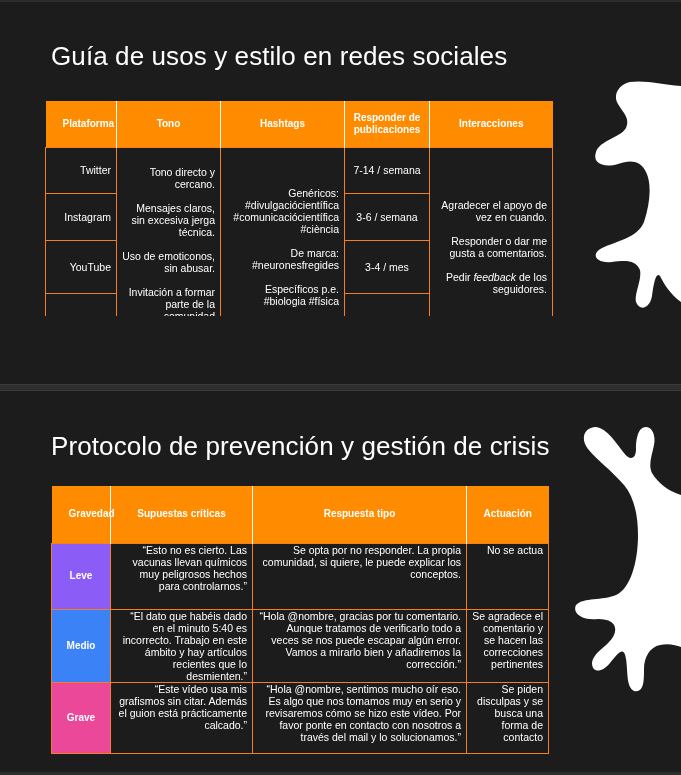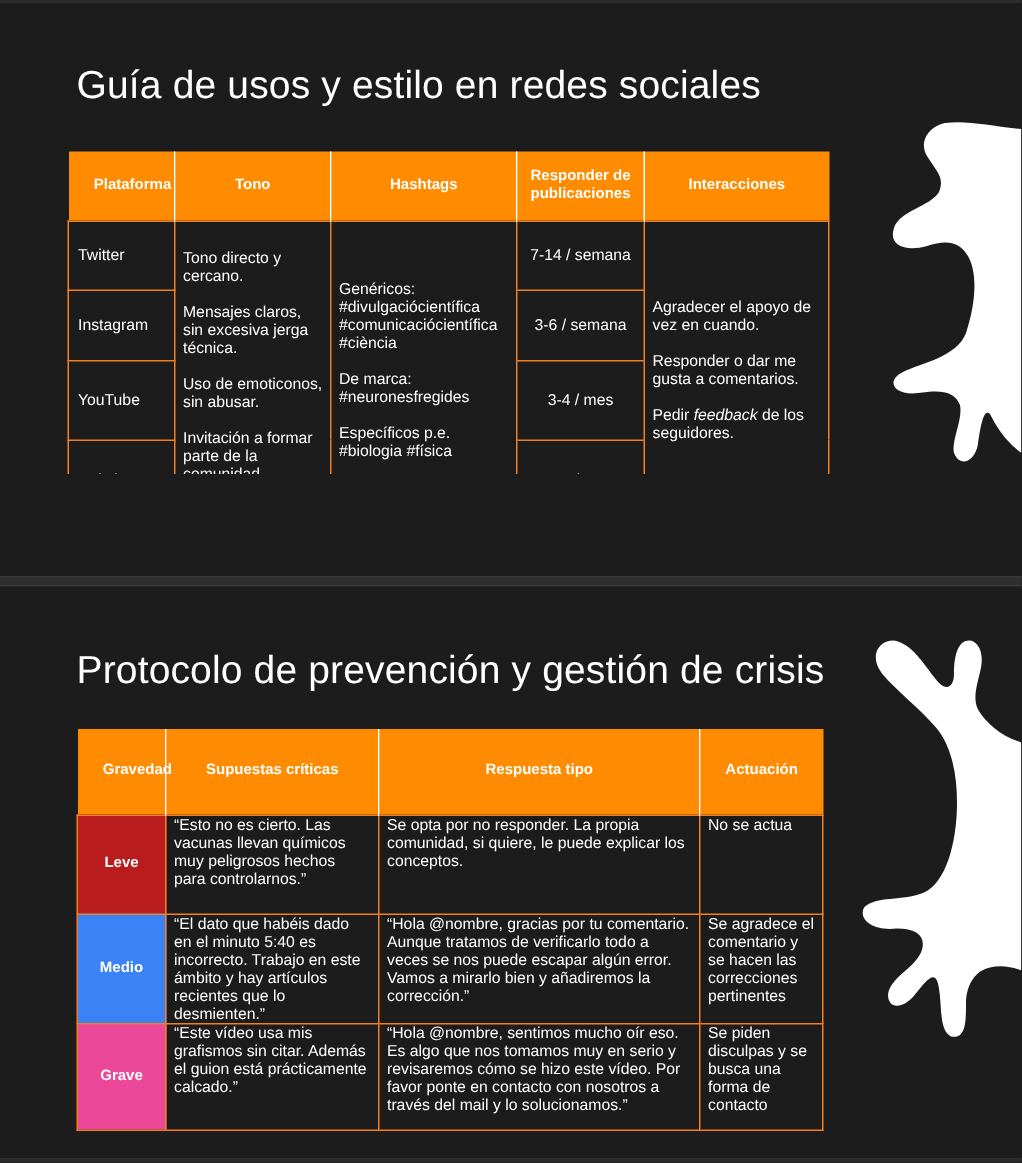--- a/index.html
+++ b/index.html
@@ -31,21 +31,21 @@
   }
   table.grid th {
     background:#ff8c00; color:#ffffff; font-weight:bold; font-size:10px;
     text-align:center; vertical-align:middle; padding:2px 4px;
     border-left:1.5px solid #ffffff; border-right:1.5px solid #ffffff;
     border-top:none; border-bottom:none; line-height:12px;
   }
   table.grid th:first-child { border-left:none;padding-left:17px; }
   table.grid th:last-child { border-right:none; }
   table.grid td {
-    border:1.5px solid #f47f20; vertical-align:top; padding:0 5px; line-height:12px;
+    border:1.5px solid #f47f20; vertical-align:top; padding:0 5px; line-height:12px;text-align:right;
   }
   .t1 { left:45px; top:99px; width:507px; }
   .t1 td.plat { vertical-align:middle; padding-left:6px; }
   .t1 td.freq { text-align:center; vertical-align:middle; }
   .t1 td.merged { vertical-align:middle; }
   .t1 td.tono { vertical-align:top; padding-top:18px;margin-left:36px; }
   .t1 td.tono p { margin:0 0 12px 0; }
   .t1 td.hash p, .t1 td.inter p { margin:0 0 12px 0; }
   .t1 td.hash p:last-child, .t1 td.inter p:last-child { margin-bottom:0; }
 
@@ -150,21 +150,21 @@
     <thead>
       <tr style="height:57px">
         <th>Gravedad</th>
         <th>Supuestas críticas</th>
         <th>Respuesta tipo</th>
         <th>Actuación</th>
       </tr>
     </thead>
     <tbody>
       <tr style="height:66px">
-        <td class="grav" style="background:#b91c1c">Leve</td>
+        <td class="grav" style="background:#8b5cf6">Leve</td>
         <td>“Esto no es cierto. Las vacunas llevan químicos muy peligrosos hechos para controlarnos.”</td>
         <td>Se opta por no responder. La propia comunidad, si quiere, le puede explicar los conceptos.</td>
         <td>No se actua</td>
       </tr>
       <tr style="height:71px">
         <td class="grav" style="background:#3b82f6">Medio</td>
         <td>“El dato que habéis dado en el minuto 5:40 es incorrecto. Trabajo en este ámbito y hay artículos recientes que lo desmienten.”</td>
         <td>“Hola @nombre, gracias por tu comentario. Aunque tratamos de verificarlo todo a veces se nos puede escapar algún error. Vamos a mirarlo bien y añadiremos la corrección.”</td>
         <td>Se agradece el comentario y se hacen las correcciones pertinentes</td>
       </tr>

